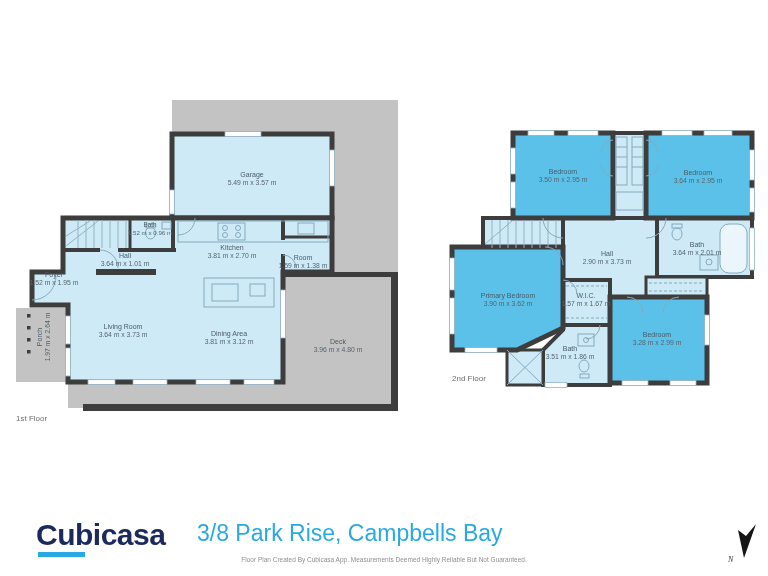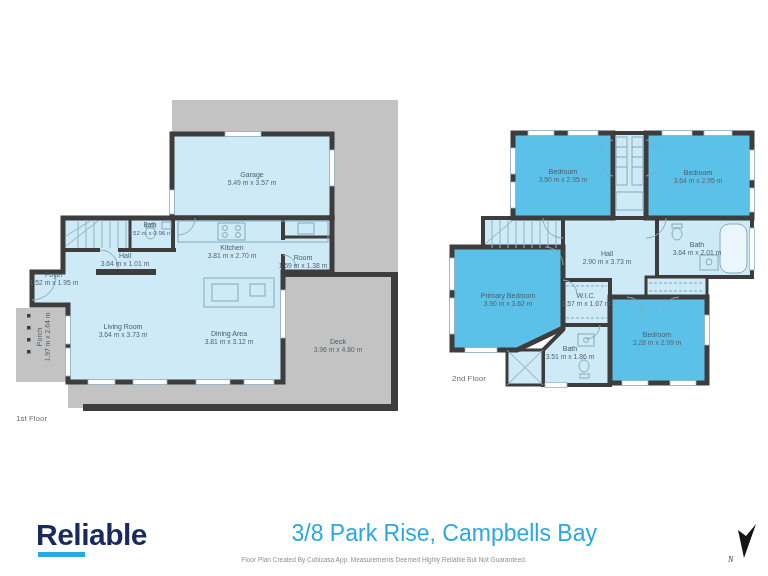--- a/index.html
+++ b/index.html
@@ -18,21 +18,21 @@
   
   .rlabel{position:absolute;transform:translateX(-50%);text-align:center;font-size:7px;
           color:#4a5b68;line-height:1.3;white-space:nowrap;z-index:5;}
   .rlabel .dims{display:block;font-size:6.8px;color:#55656f;}
   .rlabel.vertical{transform:translate(-50%,-50%) rotate(-90deg);}
   .floor-tag{position:absolute;font-size:8px;color:#6e6e6e;z-index:5;text-align:center;}
   
   .brand{position:absolute;left:36px;top:518px;font-size:30px;font-weight:bold;
          color:#1b2a5c;letter-spacing:-0.5px;}
   .brand-underline{position:absolute;left:38px;top:552px;width:47px;height:5px;background:#29a9e1;}
-  .address{position:absolute;left:197px;top:520px;width:400px;text-align:right;
+  .address{position:absolute;left:197px;top:520px;width:400px;text-align:left;
            font-size:23px;color:#29a9e1;}
   .disclaimer{position:absolute;left:0;right:0;top:556px;text-align:center;
               font-size:6.5px;color:#8f8f8f;}
   .north{position:absolute;left:734px;top:522px;width:26px;height:40px;}
   .north-n{position:absolute;left:728px;top:555px;font-family:"Liberation Serif",serif;
            font-style:italic;font-size:8px;color:#333;}
 </style>
 </head>
 <body>
 
@@ -271,21 +271,21 @@
   <div class="rlabel" style="left:657px;top:330px;">
     <span>Bedroom</span>
     <span class="dims">3.28 m x 2.99 m</span>
   </div>
   <div class="rlabel" style="left:570px;top:344px;">
     <span>Bath</span>
     <span class="dims">3.51 m x 1.86 m</span>
   </div>
   <div class="floor-tag" style="left:452px;top:374px;">2nd Floor</div>
 
-  <div class="brand">Reliable</div>
+  <div class="brand">Cubicasa</div>
   <div class="brand-underline"></div>
   <div class="address">3/8 Park Rise, Campbells Bay</div>
   <div class="disclaimer">Floor Plan Created By Cubicasa App. Measurements Deemed Highly Reliable But Not Guaranteed.</div>
   <svg class="north" viewBox="0 0 26 40">
     <polygon points="4,8 12,14 22,2 10,36" fill="#151515"></polygon>
   </svg>
   <div class="north-n">N</div>
 
 </div>
 

